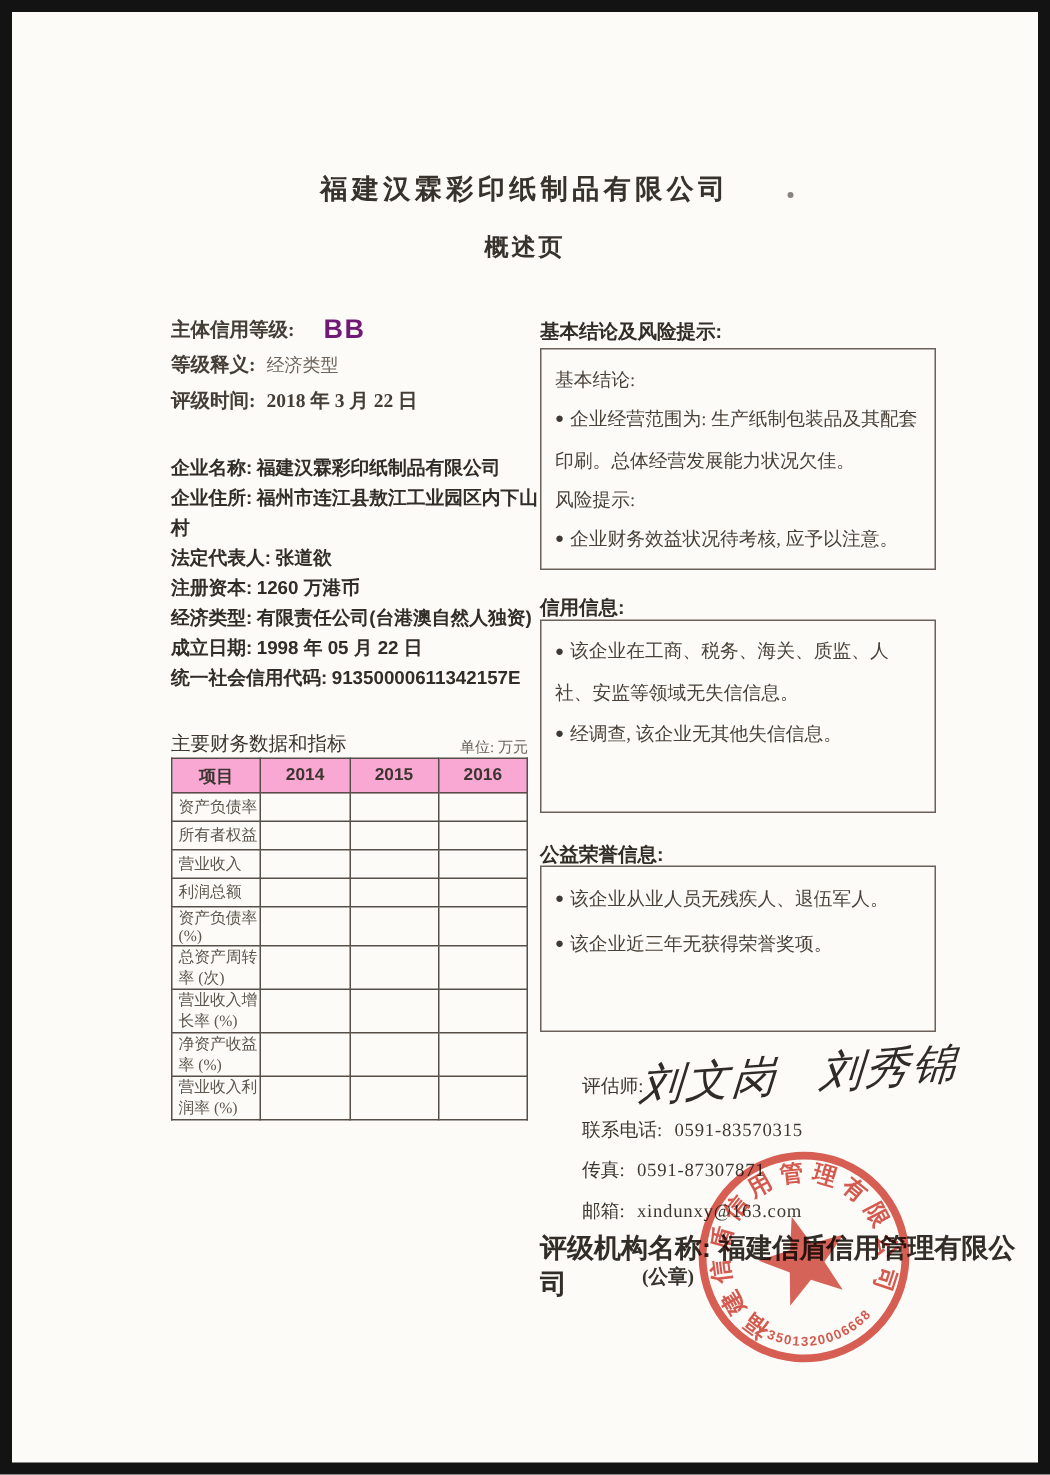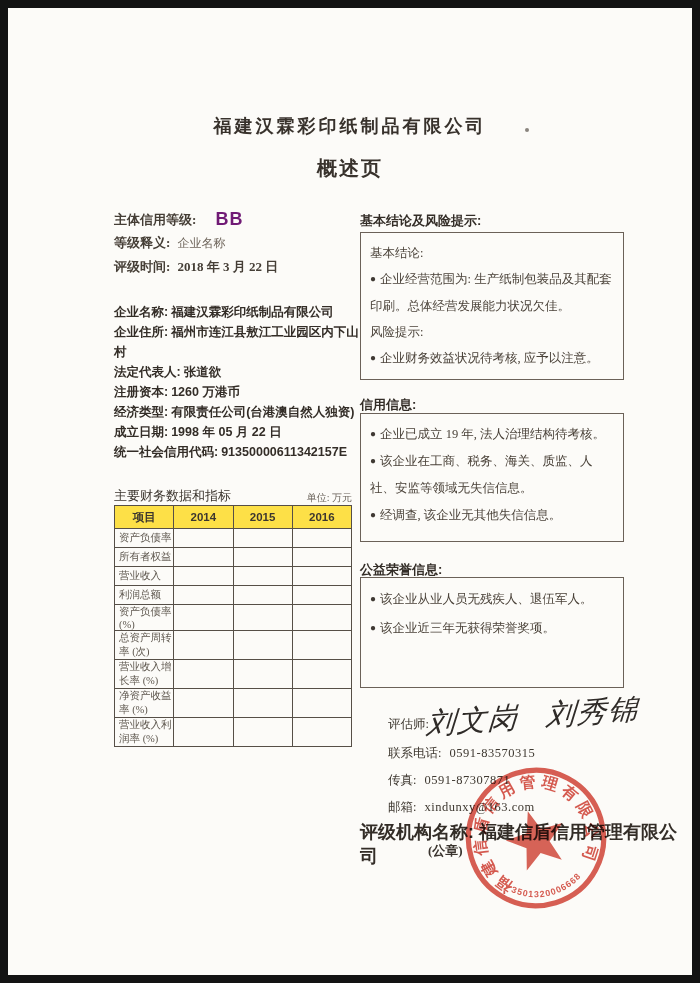--- a/index.html
+++ b/index.html
@@ -16,21 +16,21 @@
   }
   .abs{position:absolute;}
 
   
   .doc-title{
     top:106px;left:0;right:0;text-align:center;
     font-size:18px;font-weight:700;letter-spacing:3px;color:#38322c;
   }
   .doc-subtitle{
     top:147px;left:0;right:0;text-align:center;
-    font-size:20px;font-weight:700;letter-spacing:2px;color:#38322c;
+    font-size:16px;font-weight:700;letter-spacing:2px;color:#38322c;
   }
   .speck{top:120px;left:517px;width:4px;height:4px;border-radius:50%;background:#6d665f;opacity:.8;}
 
   
   .rating{left:106px;top:199px;font-size:13px;line-height:23px;color:#453e36;}
   .rating .lbl{font-weight:600;}
   .grade-val{
     font-family:"Liberation Sans","DejaVu Sans",sans-serif;
     font-size:18px;font-weight:700;letter-spacing:1px;color:#701a75;
     position:relative;top:1px;margin-left:16px;
@@ -51,21 +51,21 @@
   .fin-caption{left:106px;top:479px;width:238px;display:flex;justify-content:space-between;align-items:flex-end;}
   .fin-title{font-size:13px;font-weight:400;color:#3b352e;}
   .fin-unit{font-size:10px;color:#6a635a;}
   table.fin{
     left:106px;top:497px;width:238px;
     border-collapse:collapse;table-layout:fixed;
     font-size:11px;color:#5d564d;
   }
   table.fin,.fin td,.fin th{border:1px solid #564f47;}
   .fin th{
-    height:20px;background:#fde047;color:#3c362f;
+    height:20px;background:#f9a8d4;color:#3c362f;
     font-size:11.5px;font-weight:700;
     font-family:"Liberation Sans","DejaVu Sans",sans-serif;
   }
   .fin td{height:18px;padding:0 0 0 4px;}
   .fin td.c1{width:112px;font-size:10.5px;}
   .fin td.v{width:42px;}
 
   
   .sec-h{
     left:352px;width:262px;
@@ -124,21 +124,21 @@
   <div class="abs doc-subtitle">概述页</div>
   <div class="abs speck"></div>
 
   <div class="abs rating">
     <div>
       <span class="lbl">主体信用等级:</span>
       <span class="grade-val">BB</span>
     </div>
     <div>
       <span class="lbl">等级释义:</span>
-      <span class="meaning-val">企业名称</span>
+      <span class="meaning-val">经济类型</span>
     </div>
     <div>
       <span class="lbl">评级时间:</span>
       <span class="date-val">2018 年 3 月 22 日</span>
     </div>
   </div>
 
   <div class="abs company">
     <div class="field">
       <span class="lbl">企业名称:</span><span>福建汉霖彩印纸制品有限公司</span>
@@ -235,21 +235,20 @@
   <div class="abs sec-h" id="h-conclusion">基本结论及风险提示:</div>
   <div class="abs box" id="box-conclusion">
     <div class="ln">基本结论:</div>
     <div class="ln bullet">企业经营范围为: 生产纸制包装品及其配套印刷。总体经营发展能力状况欠佳。</div>
     <div class="ln">风险提示:</div>
     <div class="ln bullet">企业财务效益状况待考核, 应予以注意。</div>
   </div>
 
   <div class="abs sec-h" id="h-credit">信用信息:</div>
   <div class="abs box" id="box-credit">
-    <div class="ln bullet">企业已成立 19 年, 法人治理结构待考核。</div>
     <div class="ln bullet">该企业在工商、税务、海关、质监、人社、安监等领域无失信信息。</div>
     <div class="ln bullet">经调查, 该企业无其他失信信息。</div>
   </div>
 
   <div class="abs sec-h" id="h-honor">公益荣誉信息:</div>
   <div class="abs box" id="box-honor">
     <div class="ln bullet">该企业从业人员无残疾人、退伍军人。</div>
     <div class="ln bullet">该企业近三年无获得荣誉奖项。</div>
   </div>
 

